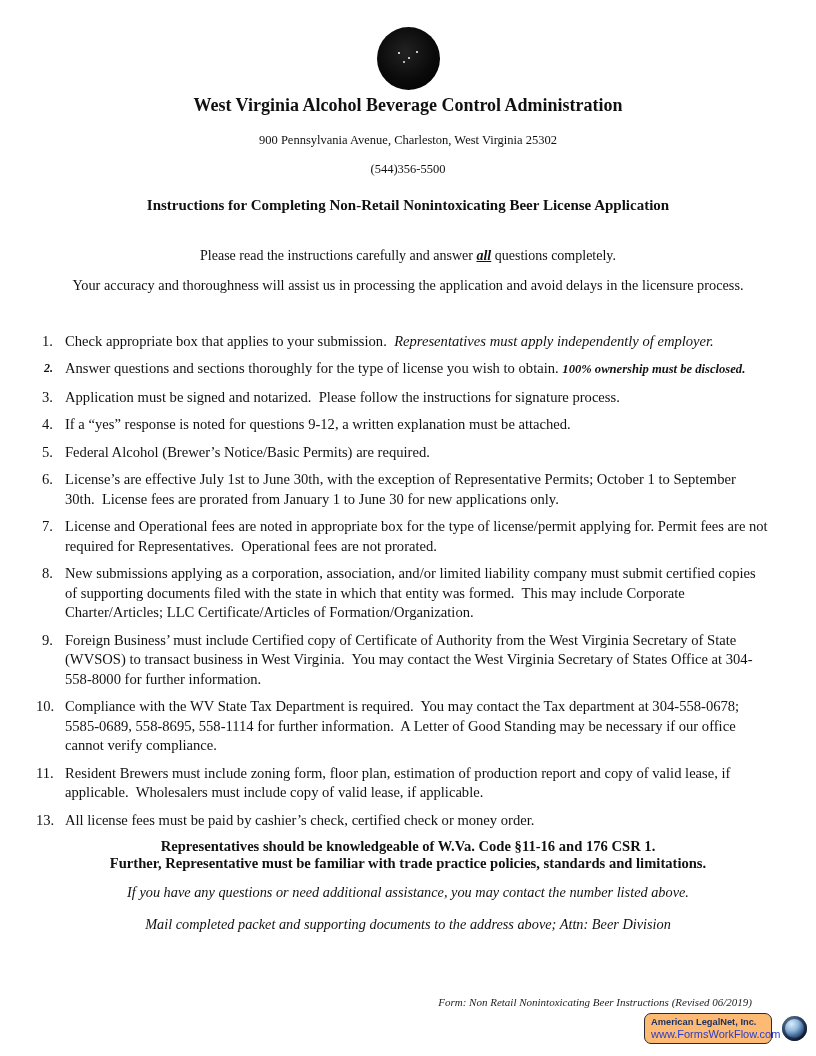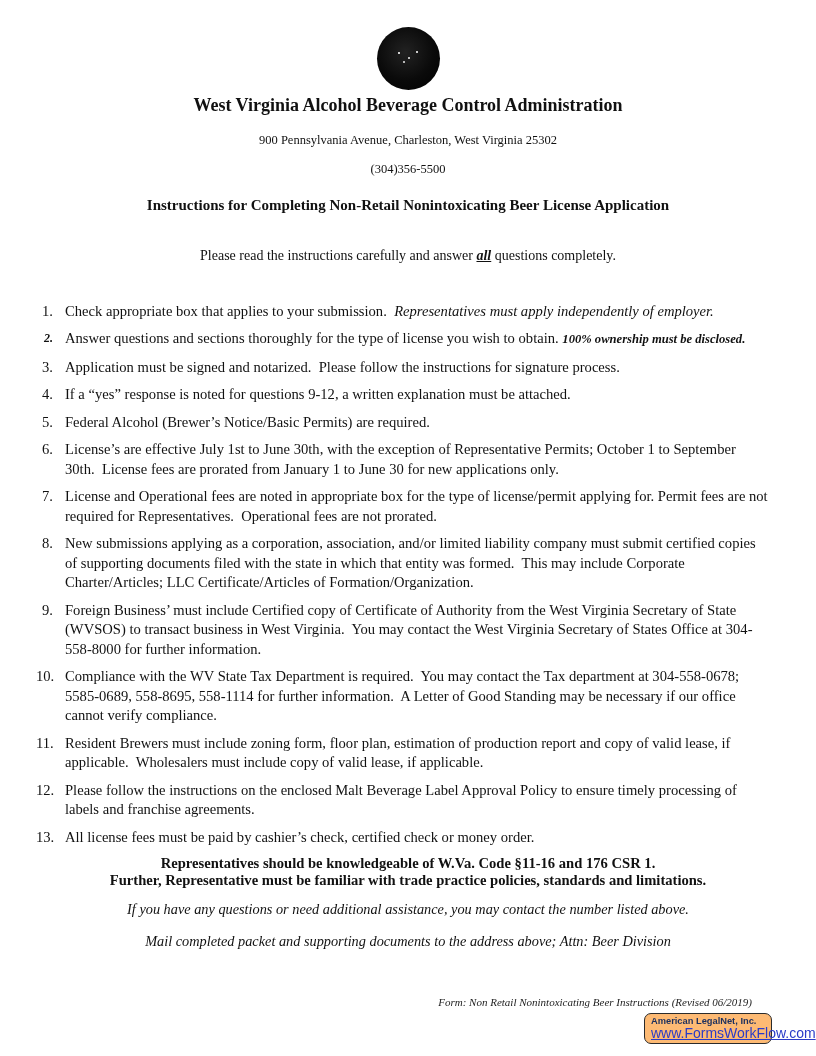--- a/index.html
+++ b/index.html
@@ -63,40 +63,41 @@
     position: absolute; top: 1013px; right: 44px;
     width: 128px; height: 31px;
     border: 1.6px solid #2b2b2b; border-radius: 7px;
     background: #fdba74;
     display: flex; align-items: center;
     padding: 2px 2px 2px 6px;
     font-family: "Liberation Sans", sans-serif;
   }
   .aln-text { flex: 1; line-height: 1.1; }
   .aln-name { font-weight: bold; font-size: 9.3px; color: #1b2f5e; white-space: nowrap; }
-  .aln-url  { font-size: 14px; color: #2a3bc8; text-decoration: underline; white-space: nowrap; cursor: pointer; }
+  .aln-url  { font-size: 11px; color: #2a3bc8; white-space: nowrap; cursor: pointer; }
   .aln-globe {
     width: 25px; height: 25px; flex-shrink: 0; margin-left: 2px;
     border-radius: 50%;
     background: radial-gradient(circle at 38% 32%, #d9ecfa 0%, #8fb8dd 30%, #3c5f8f 55%, #101c33 78%, #0a1322 100%);
     box-shadow: inset 0 0 0 3px rgba(10,16,35,0.55);
   }
 </style>
 </head>
 <body>
 
 <div class="page">
 
   <div class="seal"></div>
   <div class="org-name">West Virginia Alcohol Beverage Control Administration</div>
   <div class="org-addr">900 Pennsylvania Avenue, Charleston, West Virginia 25302</div>
-  <div class="org-phone">(304)356-5500</div>
+  <div class="org-phone">(544)356-5500</div>
   <div class="doc-title">Instructions for Completing Non-Retail Nonintoxicating Beer License Application</div>
 
   <div class="intro1"><span>Please read the instructions carefully and answer </span><span class="all-emph">all</span><span> questions completely.</span></div>
+  <div class="intro2">Your accuracy and thoroughness will assist us in processing the application and avoid delays in the licensure process.</div>
 
   <div class="instructions">
 
     <div class="item">
       <span class="num">1.</span>
       <span class="itext"><span>Check appropriate box that applies to your submission.  </span><span class="em-italic">Representatives must apply independently of employer.</span></span>
     </div>
 
     <div class="item">
       <span class="num num-bi">2.</span>
@@ -141,24 +142,20 @@
     <div class="item">
       <span class="num">10.</span>
       <span class="itext">Compliance with the WV State Tax Department is required.  You may contact the Tax department at 304-558-0678; 5585-0689, 558-8695, 558-1114 for further information.  A Letter of Good Standing may be necessary if our office cannot verify compliance.</span>
     </div>
 
     <div class="item">
       <span class="num">11.</span>
       <span class="itext">Resident Brewers must include zoning form, floor plan, estimation of production report and copy of valid lease, if applicable.  Wholesalers must include copy of valid lease, if applicable.</span>
     </div>
 
-    <div class="item">
-      <span class="num">12.</span>
-      <span class="itext">Please follow the instructions on the enclosed Malt Beverage Label Approval Policy to ensure timely processing of labels and franchise agreements.</span>
-    </div>
 
     <div class="item">
       <span class="num">13.</span>
       <span class="itext">All license fees must be paid by cashier’s check, certified check or money order.</span>
     </div>
 
   </div>
 
   <div class="note-bold-wrap">
     <div class="note-bold">Representatives should be knowledgeable of W.Va. Code §11-16 and 176 CSR 1.</div>

